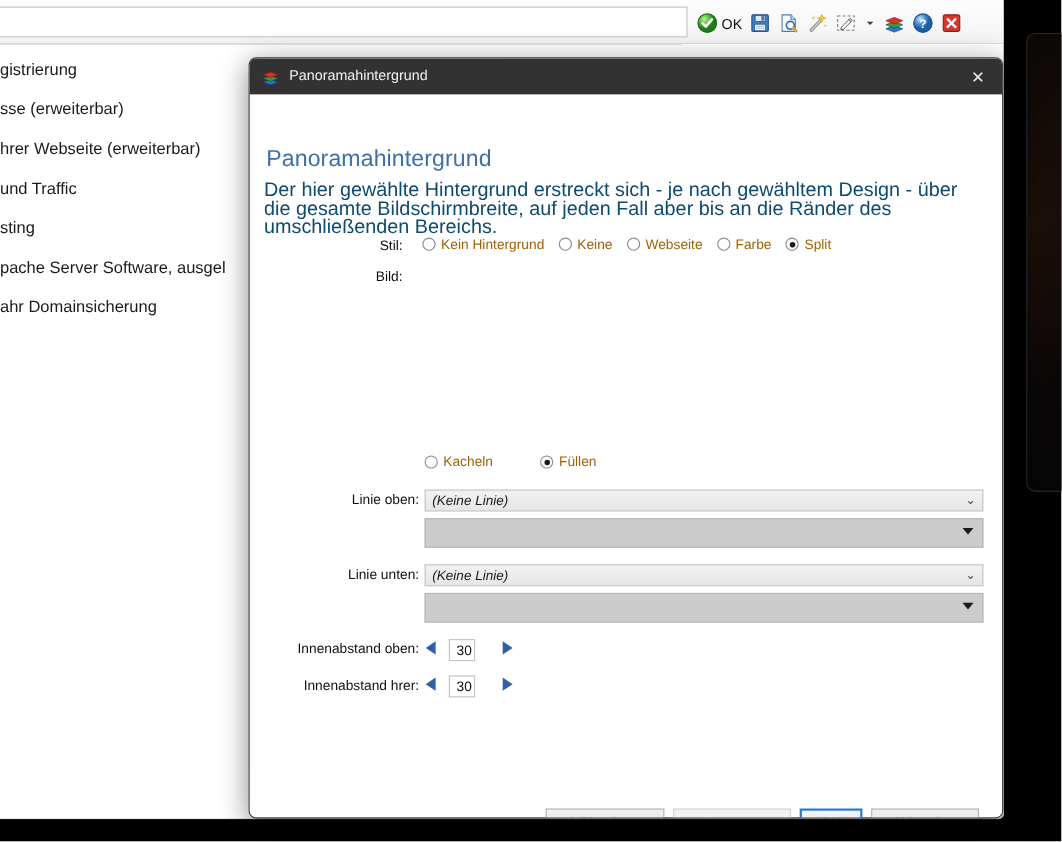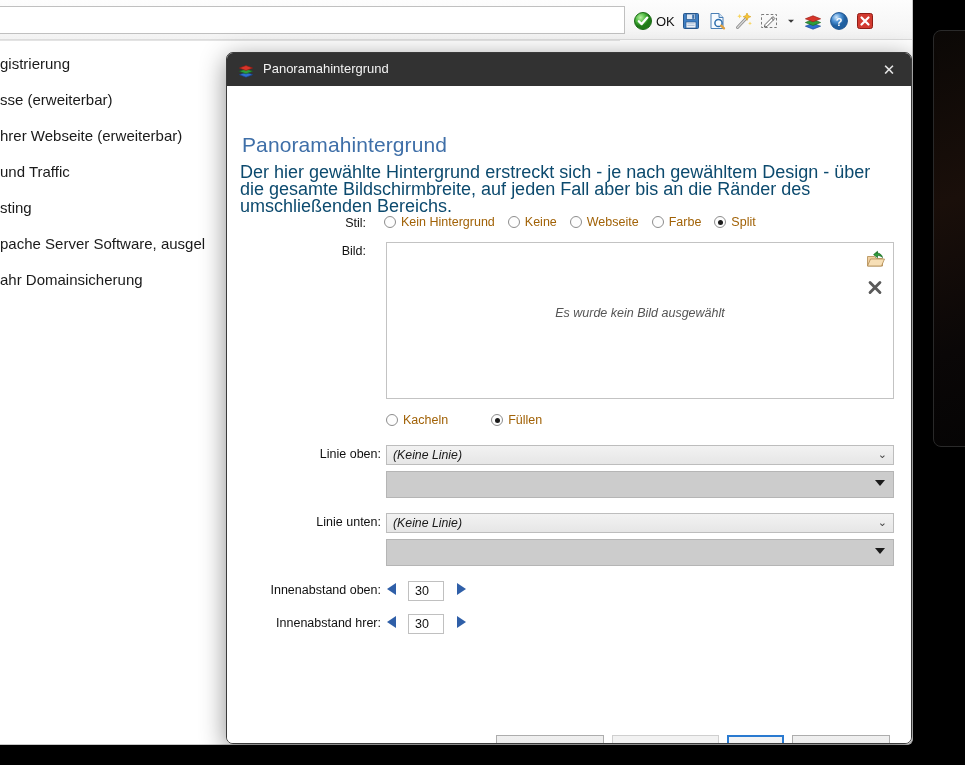--- a/index.html
+++ b/index.html
@@ -249,21 +249,21 @@
     border-bottom: 6px solid transparent;
     border-right: 9px solid #2f5fa8;
   }
   .spin-right {
     border-top: 6px solid transparent;
     border-bottom: 6px solid transparent;
     border-left: 9px solid #2f5fa8;
   }
   .num-input {
     position: absolute;
-    width: 36px; height: 20px;
+    width: 24px; height: 20px;
     border: 1px solid #c0c0c0;
     background: #ffffff;
     box-sizing: border-box;
     font-size: 12.5px;
     color: #101010;
     padding-left: 6px;
     line-height: 18px;
   }
 
   
@@ -440,35 +440,20 @@
         <span class="radio-dot"></span>
         <span>Farbe</span>
       </label>
       <label class="radio-opt">
         <span class="radio-dot sel"></span>
         <span>Split</span>
       </label>
     </div>
 
     <div class="flabel" style="left:70px; top:158px; width:69px;">Bild:</div>
-    <div id="image-box">
-      <div id="image-box-empty">Es wurde kein Bild ausgewählt</div>
-      <span id="img-open-icon">
-        <svg viewBox="0 0 20 20" width="20" height="20">
-          <path d="M2.5 7.5 h7 l2 2 h6 v7.5 h-15 z" fill="#f0cfa0" stroke="#b08a50" stroke-width="0.8"></path>
-          <path d="M2.5 17 l3-7 h14 l-3 7 z" fill="#f7dfb6" stroke="#b08a50" stroke-width="0.8"></path>
-          <path d="M11.5 2 c3.5 0 5.5 2 6 4.5 -1.5-1.6-3.4-2-5-2 v2.2 L8.6 3.6 12.5 .3 V2 z" fill="#2f9d3c" stroke="#17631f" stroke-width="0.7" transform="translate(0,2)"></path>
-        </svg>
-      </span>
-      <span id="img-clear-icon">
-        <svg viewBox="0 0 20 20" width="18" height="18">
-          <path d="M4.5 4 L15.5 15 M15.5 4 L4.5 15" stroke="#5a5a5a" stroke-width="3.2" stroke-linecap="round"></path>
-        </svg>
-      </span>
-    </div>
 
     <div class="frow radio-group" style="left:159px; top:327px;gap:43px;">
       <label class="radio-opt">
         <span class="radio-dot"></span>
         <span>Kacheln</span>
       </label>
       <label class="radio-opt">
         <span class="radio-dot sel"></span>
         <span>Füllen</span>
       </label>

